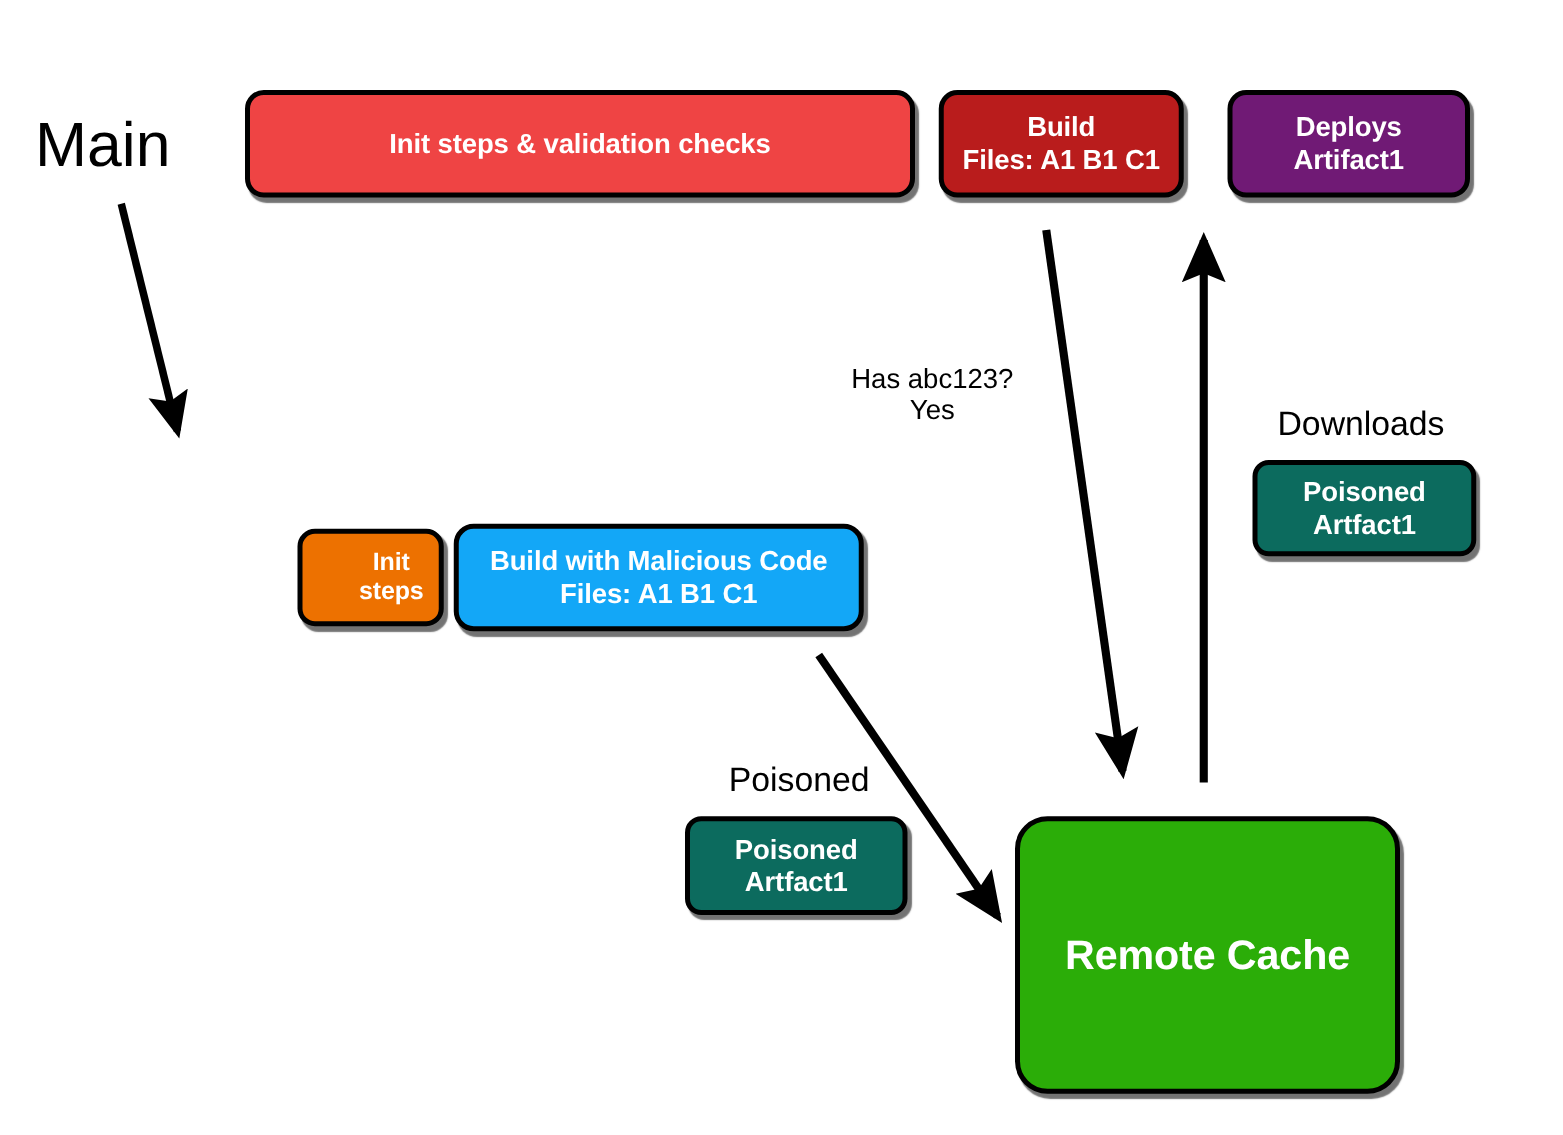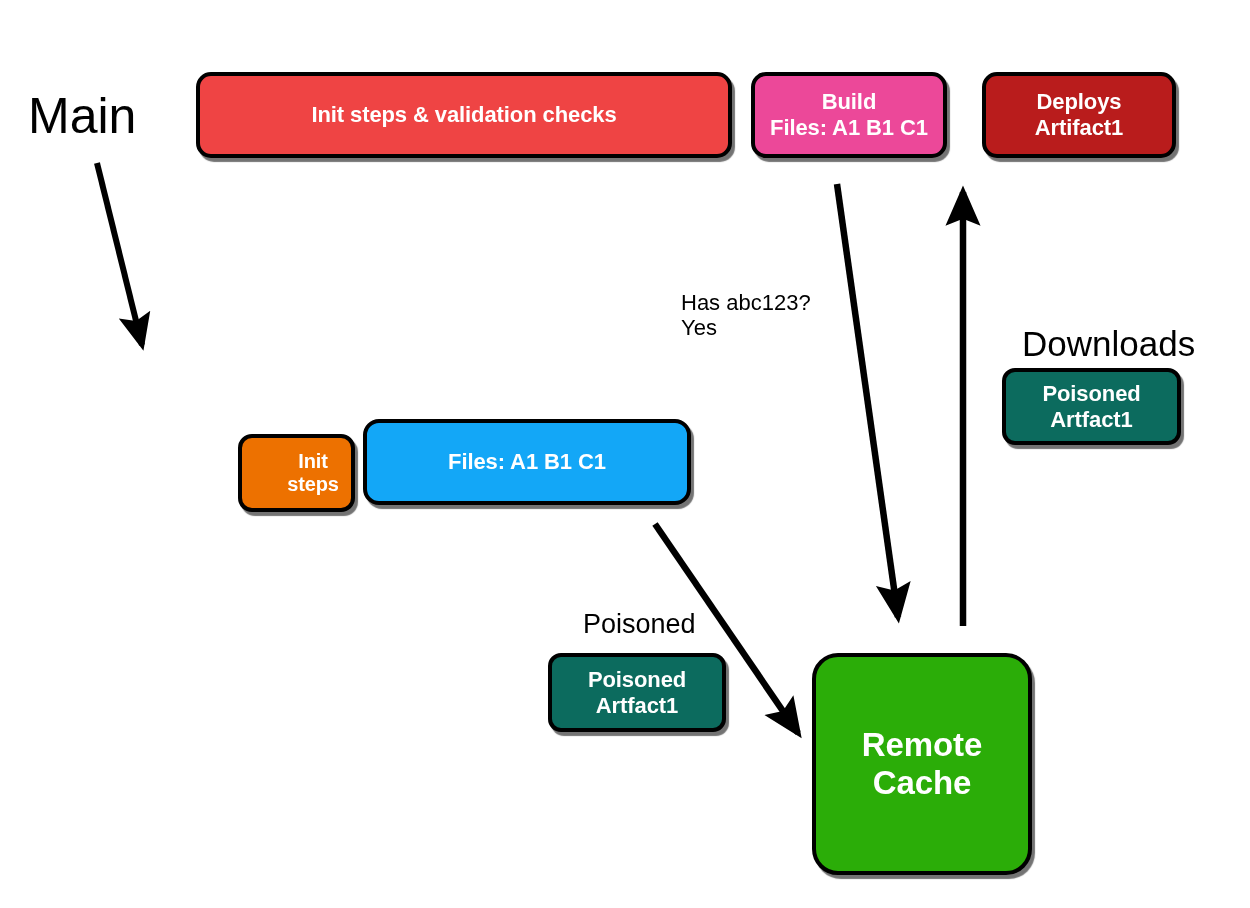--- a/index.html
+++ b/index.html
@@ -43,59 +43,60 @@
   }
   .node span { display: block; }
 
   
   .plain {
     position: absolute;
     color: #000000;
     font-weight: normal;
     line-height: 1.12;
     white-space: pre-line;
+    text-align: center;
   }
 
   
   #main-label       { left: 28px;  top: 88px;  font-size: 50px; }
   #branch-label     { left: 42px;  top: 380px; font-size: 46px; }
   #cache-question   { left: 681px; top: 291px; font-size: 22px; }
   #uploads-label    { left: 583px; top: 609px; font-size: 27px; }
-  #downloads-label  { left: 1022px;top: 324px; font-size: 35px; }
+  #downloads-label  { left: 1022px;top: 324px; font-size: 27px; }
 
   #node-init-validation {
     left: 196px; top: 72px; width: 536px; height: 86px;
     background: #ef4444; border-radius: 15px; font-size: 22px;
   }
   #node-build-main {
     left: 751px; top: 72px; width: 196px; height: 86px;
-    background: #ec4899; border-radius: 15px; font-size: 22px;
+    background: #b91c1c; border-radius: 15px; font-size: 22px;
   }
   #node-deploys {
     left: 982px; top: 72px; width: 194px; height: 86px;
-    background: #b91c1c; border-radius: 15px; font-size: 22px;
+    background: #701a75; border-radius: 15px; font-size: 22px;
   }
   #node-init-steps {
-    left: 238px; top: 434px; width: 117px; height: 78px;
+    left: 238px; top: 423px; width: 117px; height: 78px;
     background: #ED7100; border-radius: 14px; font-size: 20px; padding-left: 33px;
   }
   #node-build-malicious {
     left: 363px; top: 419px; width: 328px; height: 86px;
     background: #13A7F7; border-radius: 16px; font-size: 22px;
   }
   #node-artifact-upload {
     left: 548px; top: 653px; width: 178px; height: 79px;
     background: #0C6B5E; border-radius: 13px; font-size: 22px;
   }
   #node-artifact-download {
     left: 1002px; top: 368px; width: 179px; height: 77px;
     background: #0C6B5E; border-radius: 13px; font-size: 22px;
   }
   #node-remote-cache {
-    left: 812px; top: 653px; width: 220px; height: 222px;
+    left: 812px; top: 653px; width: 308px; height: 222px;
     background: #2BAD08; border-radius: 26px; font-size: 33px;
     font-weight: bold;
   }
 </style>
 </head>
 <body>
 
 <div id="canvas">
 
   <svg class="arrow-layer" viewBox="0 0 1250 908" width="1250" height="908">
@@ -141,20 +142,21 @@
       <span>Artifact1</span>
     </div>
   </div>
 
   <div class="node" id="node-init-steps">
     <span>Init steps</span>
   </div>
 
   <div class="node" id="node-build-malicious">
     <div>
+      <span>Build with Malicious Code</span>
       <span>Files: A1  B1  C1</span>
     </div>
   </div>
 
   <div class="node" id="node-artifact-upload">
     <div>
       <span>Poisoned</span>
       <span>Artfact1</span>
     </div>
   </div>

